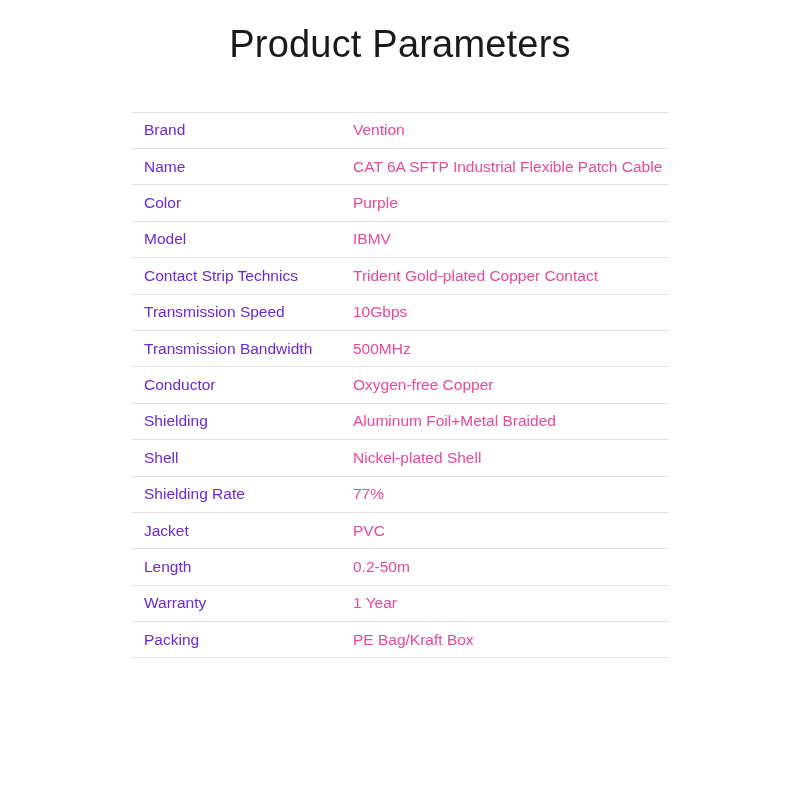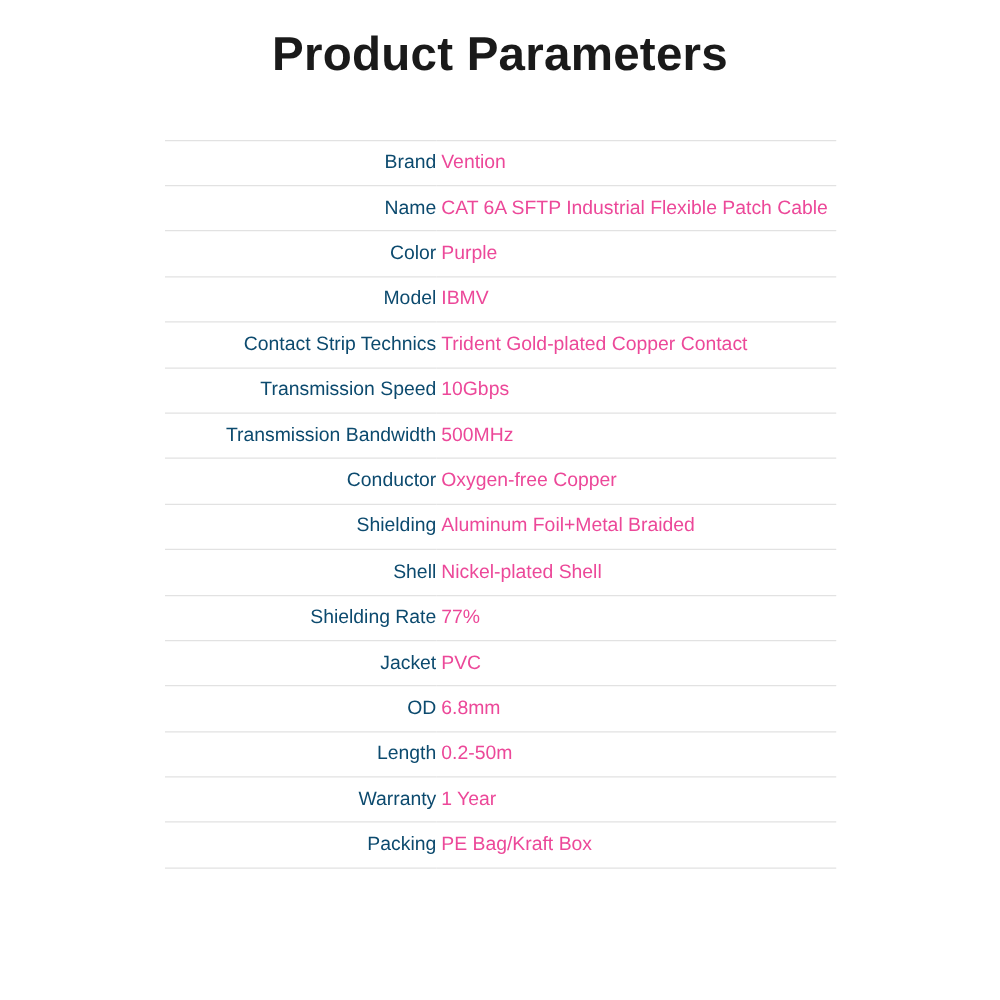--- a/index.html
+++ b/index.html
@@ -16,21 +16,21 @@
   }
   .page {
     width: 800px;
     height: 800px;
     position: relative;
     box-sizing: border-box;
   }
   .title {
     text-align: center;
     font-size: 38px;
-    font-weight: bold;
+    font-weight: normal;
     color: #1a1a1a;
     letter-spacing: 0.2px;
     padding-top: 22px;
     padding-bottom: 0;
     margin: 0;
     line-height: 1.2;
   }
   .spec-table {
     width: 537px;
     margin: 0 auto;
@@ -50,22 +50,21 @@
     padding: 0;
     white-space: nowrap;
     overflow: visible;
   }
   .spec-table tr:first-child td {
     border-top: 1px solid #e2e2e2;
   }
   td.key {
     width: 205px;
     padding-left: 12px;
-    color: #0c4a6e;
-    text-align: right;
+    color: #6d28d9;
   }
   td.val {
     padding-left: 4px;
     color: #ec4899;
   }
   .val-inner {
     display: block;
     width: 350px;
     overflow: hidden;
     white-space: nowrap;
@@ -145,26 +144,20 @@
             <span class="val-inner">77%</span>
           </td>
       </tr>
       <tr>
         <td class="key">Jacket</td>
         <td class="val">
             <span class="val-inner">PVC</span>
           </td>
       </tr>
       <tr>
-        <td class="key">OD</td>
-        <td class="val">
-            <span class="val-inner">6.8mm</span>
-          </td>
-      </tr>
-      <tr>
         <td class="key">Length</td>
         <td class="val">
             <span class="val-inner">0.2-50m</span>
           </td>
       </tr>
       <tr>
         <td class="key">Warranty</td>
         <td class="val">
             <span class="val-inner">1 Year</span>
           </td>

